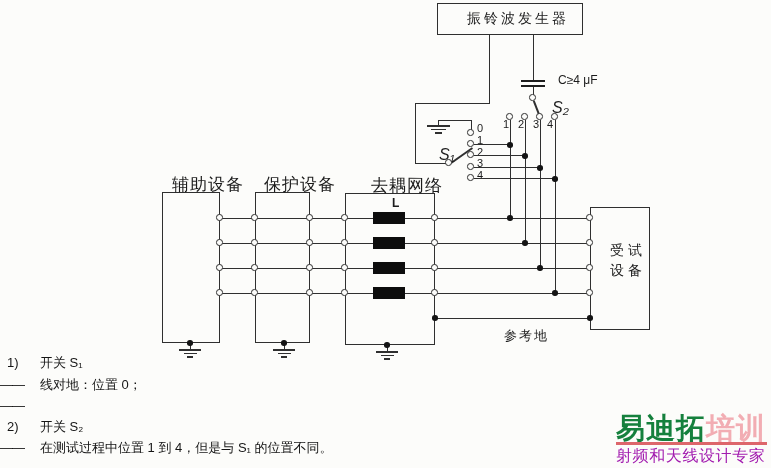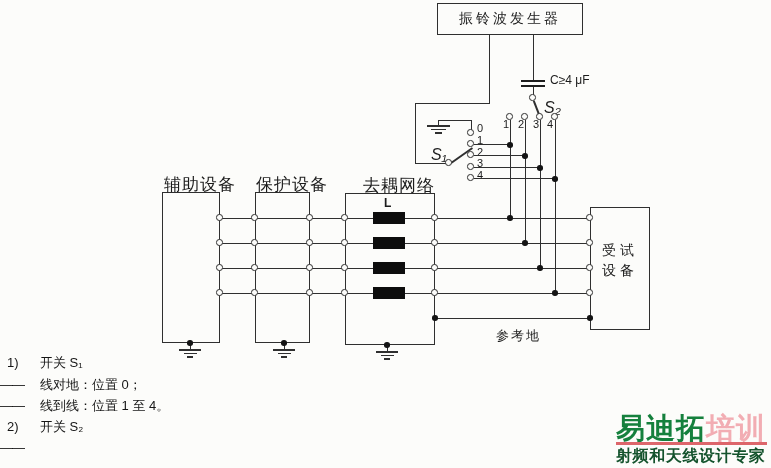--- a/index.html
+++ b/index.html
@@ -5,33 +5,33 @@
   html,body{margin:0;padding:0;background:#ffffff;}
   .canvas{position:relative;width:771px;height:468px;background:#fcfcfa;
           font-family:"Liberation Sans","DejaVu Sans",sans-serif;color:#1c1c1c;overflow:hidden;}
   .hl{position:absolute;height:1.3px;background:#2f2f2f;}
   .vl{position:absolute;width:1.3px;background:#2f2f2f;}
   .box{position:absolute;border:1.5px solid #2f2f2f;background:transparent;box-sizing:border-box;}
   .term{position:absolute;width:4.6px;height:4.6px;border:1.2px solid #2f2f2f;border-radius:50%;
         background:#fcfcfa;box-sizing:content-box;}
   .dot{position:absolute;width:5.5px;height:5.5px;border-radius:50%;background:#141414;}
   .ind{position:absolute;width:32px;height:12px;background:#0d0d0d;}
-  .lbl{position:absolute;white-space:nowrap;line-height:1.1;}
+  .lbl{position:absolute;white-space:nowrap;line-height:1.1;padding-left:8px;}
   .arm{position:absolute;height:1.5px;background:#2f2f2f;transform-origin:0 50%;}
   .gbar{position:absolute;height:1.7px;background:#2f2f2f;}
   .digit{position:absolute;font-size:11px;color:#1c1c1c;}
   .boxlbl{font-size:17px;letter-spacing:1px;}
   .note-row{position:absolute;left:0;font-size:13px;line-height:16px;display:flex;color:#151515;}
   .note-marker{display:inline-block;width:40px;flex:0 0 40px;letter-spacing:-1px;}
   .note-marker.num{padding-left:7px;letter-spacing:0;box-sizing:border-box;}
   .wm-brand{position:absolute;left:616px;top:409px;font-size:29px;font-weight:bold;letter-spacing:1px;}
   .wm-underline{position:absolute;left:616px;top:442px;width:151px;height:2.5px;background:#dd666b;}
   .wm-url{position:absolute;left:578px;top:443px;font-size:13px;color:#ccc4c4;z-index:1;}
-  .wm-slogan{position:absolute;left:616px;top:446px;font-size:16px;font-weight:700;
-             color:#14532d;letter-spacing:0.6px;z-index:2;}
+  .wm-slogan{position:absolute;left:616px;top:446px;font-size:16px;font-weight:400;
+             color:#a21caf;letter-spacing:0.6px;z-index:2;}
 </style>
 </head>
 <body>
 
 <div class="canvas">
 
   <div class="box" style="left:437px;top:3px;width:146px;height:32px;"></div>
   <div class="lbl" style="left:437px;top:11px;width:146px;text-align:center;font-size:14px;letter-spacing:3px;">振铃波发生器</div>
 
   <div class="vl" style="left:489px;top:35px;height:68px;"></div>
@@ -178,28 +178,28 @@
   <div class="note-row" style="top:355px;">
     <span class="note-marker num">1)</span>
     <span>开关 S₁</span>
   </div>
   <div class="note-row" style="top:377px;">
     <span class="note-marker">——</span>
     <span>线对地：位置 0；</span>
   </div>
   <div class="note-row" style="top:398px;">
     <span class="note-marker">——</span>
-    <span>线到线：位置 1 至 4。</span>
   </div>
   <div class="note-row" style="top:419px;">
     <span class="note-marker num">2)</span>
     <span>开关 S₂</span>
   </div>
   <div class="note-row" style="top:440px;">
     <span class="note-marker">——</span>
+    <span>在测试过程中位置 1 到 4，但是与 S₁ 的位置不同。</span>
   </div>
 
   <div class="wm-brand">
     <span style="color:#15803d;">易迪拓</span><span style="color:#f2adb3;">培训</span>
   </div>
   <div class="wm-underline"></div>
   <div class="wm-slogan">射频和天线设计专家</div>
 
 </div>
 

